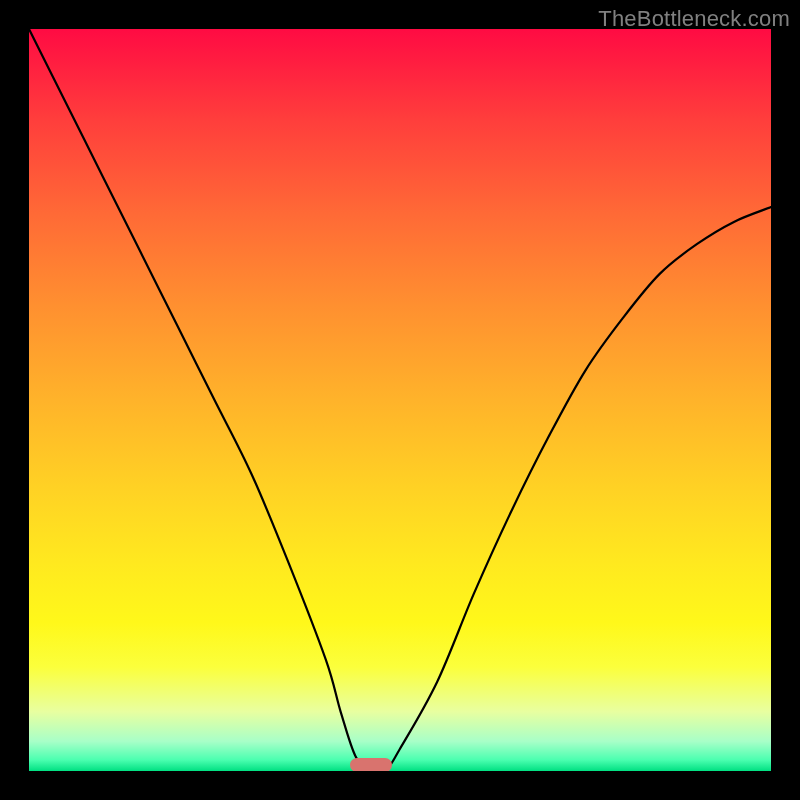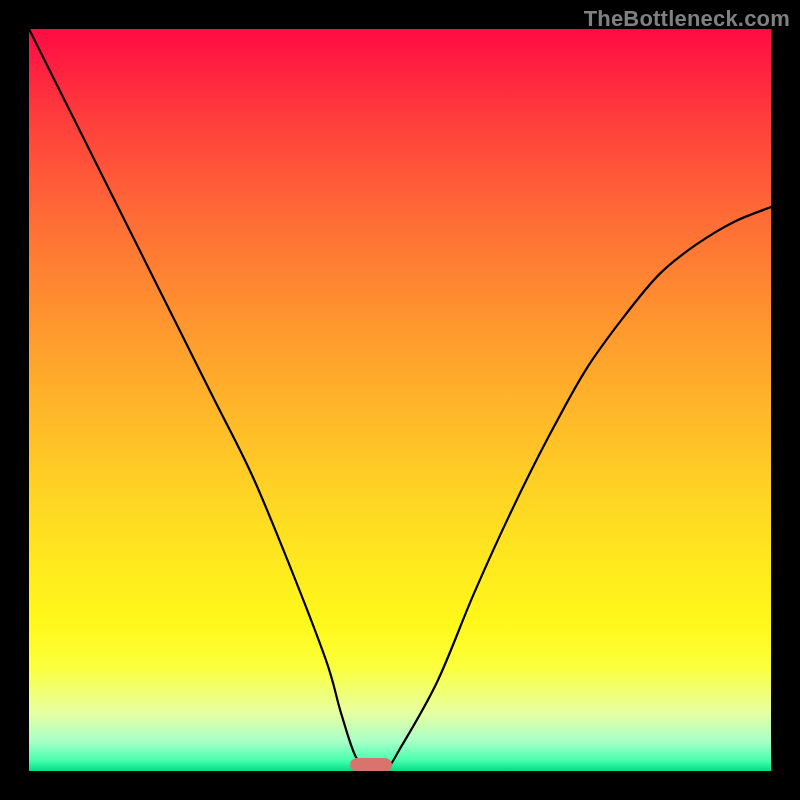--- a/index.html
+++ b/index.html
@@ -45,21 +45,21 @@
       #4bffb0 98.5%,
       #00e082 100%
     );
   }
   .watermark {
     position: absolute;
     top: 6px;
     right: 10px;
     color: #808080;
     font-size: 22px;
-    font-weight: 700;
+    font-weight: 400;
     letter-spacing: 0.2px;
     user-select: none;
   }
   svg.curve {
     position: absolute;
     inset: 0;
   }
   .marker {
     position: absolute;
     width: 42px;

